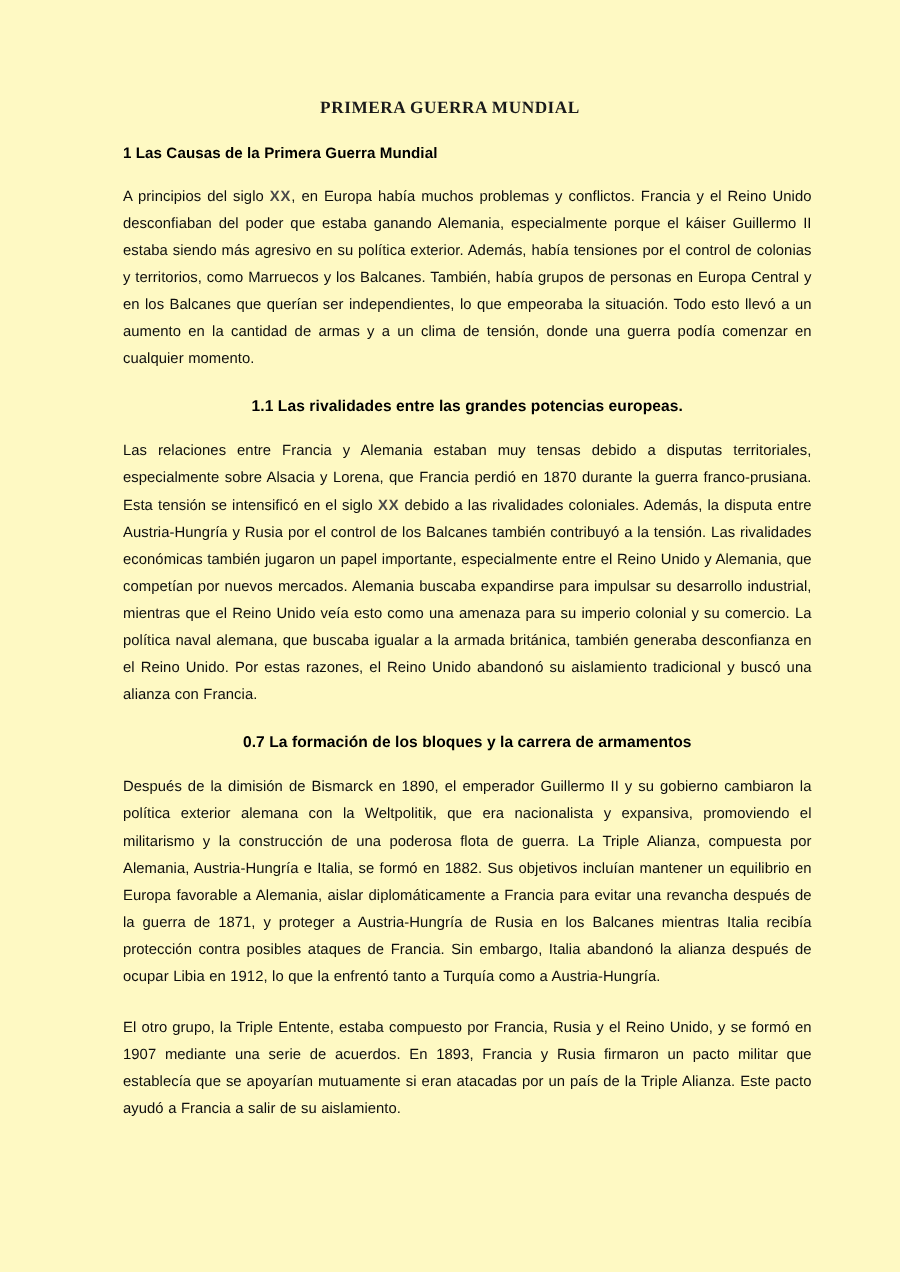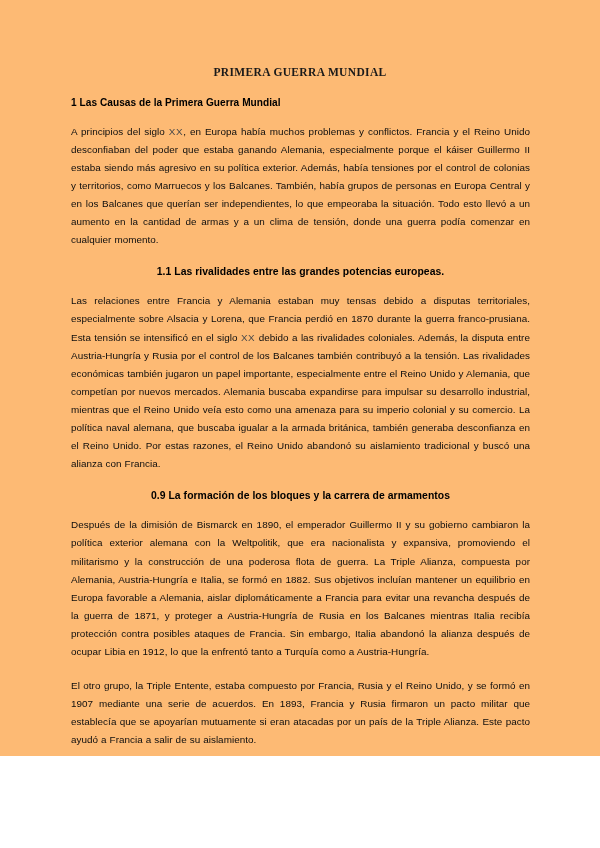--- a/index.html
+++ b/index.html
@@ -10,22 +10,22 @@
   body {
     width: 600px;
     height: 848px;
     font-family: "Liberation Sans", sans-serif;
     color: #000000;
     -webkit-font-smoothing: antialiased;
   }
   #page {
     position: relative;
     width: 600px;
-    height: 756px;
-    background: #fdba74;
+    height: 848px;
+    background: #fef9c3;
     box-sizing: border-box;
     padding: 0;
     overflow: hidden;
   }
   #doc-title {
     position: absolute;
     top: 66px;
     left: 0;
     width: 600px;
     text-align: center;
@@ -33,21 +33,21 @@
     font-weight: bold;
     font-size: 11.5px;
     font-variant: small-caps;
     letter-spacing: 0.35px;
     color: #1a1a1a;
     line-height: 1.2;
   }
   #content {
     position: absolute;
     top: 96px;
-    left: 71px;
+    left: 82px;
     width: 459px;
   }
   .h-section {
     font-family: "Liberation Sans", sans-serif;
     font-weight: bold;
     font-size: 10.1px;
     line-height: 1.35;
     color: #000000;
     margin: 0 0 13px 0;
     letter-spacing: 0.05px;
@@ -76,40 +76,41 @@
     margin-bottom: 2px;
   }
   .sp-before-h {
     margin-top: 8px;
     text-align: center;
   }
   .century {
     font-family: "Liberation Sans", sans-serif;
     color: #4a4a4a;
     letter-spacing: 0.6px;
+    font-weight: bold;
   }
 </style>
 </head>
 <body>
 
 <div id="page">
 
   <div id="doc-title">PRIMERA GUERRA MUNDIAL</div>
 
   <div id="content">
 
     <div class="h-section">1 Las Causas de la Primera Guerra Mundial</div>
 
     <p class="body-par"><span>A principios del siglo </span><span class="century">XX</span><span>, en Europa había muchos problemas y conflictos. Francia y el Reino Unido desconfiaban del poder que estaba ganando Alemania, especialmente porque el káiser Guillermo II estaba siendo más agresivo en su política exterior. Además, había tensiones por el control de colonias y territorios, como Marruecos y los Balcanes. También, había grupos de personas en Europa Central y en los Balcanes que querían ser independientes, lo que empeoraba la situación. Todo esto llevó a un aumento en la cantidad de armas y a un clima de tensión, donde una guerra podía comenzar en cualquier momento.</span></p>
 
     <div class="h-sub sp-before-h">1.1 Las rivalidades entre las grandes potencias europeas.</div>
 
     <p class="body-par"><span>Las relaciones entre Francia y Alemania estaban muy tensas debido a disputas territoriales, especialmente sobre Alsacia y Lorena, que Francia perdió en 1870 durante la guerra franco-prusiana. Esta tensión se intensificó en el siglo </span><span class="century">XX</span><span> debido a las rivalidades coloniales. Además, la disputa entre Austria-Hungría y Rusia por el control de los Balcanes también contribuyó a la tensión. Las rivalidades económicas también jugaron un papel importante, especialmente entre el Reino Unido y Alemania, que competían por nuevos mercados. Alemania buscaba expandirse para impulsar su desarrollo industrial, mientras que el Reino Unido veía esto como una amenaza para su imperio colonial y su comercio. La política naval alemana, que buscaba igualar a la armada británica, también generaba desconfianza en el Reino Unido. Por estas razones, el Reino Unido abandonó su aislamiento tradicional y buscó una alianza con Francia.</span></p>
 
-    <div class="h-sub sp-before-h">0.9 La formación de los bloques y la carrera de armamentos</div>
+    <div class="h-sub sp-before-h">0.7 La formación de los bloques y la carrera de armamentos</div>
 
 
     <p class="body-par">Después de la dimisión de Bismarck en 1890, el emperador Guillermo II y su gobierno cambiaron la política exterior alemana con la Weltpolitik, que era nacionalista y expansiva, promoviendo el militarismo y la construcción de una poderosa flota de guerra. La Triple Alianza, compuesta por Alemania, Austria-Hungría e Italia, se formó en 1882. Sus objetivos incluían mantener un equilibrio en Europa favorable a Alemania, aislar diplomáticamente a Francia para evitar una revancha después de la guerra de 1871, y proteger a Austria-Hungría de Rusia en los Balcanes mientras Italia recibía protección contra posibles ataques de Francia. Sin embargo, Italia abandonó la alianza después de ocupar Libia en 1912, lo que la enfrentó tanto a Turquía como a Austria-Hungría.</p>
 
     <p class="body-par">El otro grupo, la Triple Entente, estaba compuesto por Francia, Rusia y el Reino Unido, y se formó en 1907 mediante una serie de acuerdos. En 1893, Francia y Rusia firmaron un pacto militar que establecía que se apoyarían mutuamente si eran atacadas por un país de la Triple Alianza. Este pacto ayudó a Francia a salir de su aislamiento.</p>
 
   </div>
 </div>
 
 </body></html>

